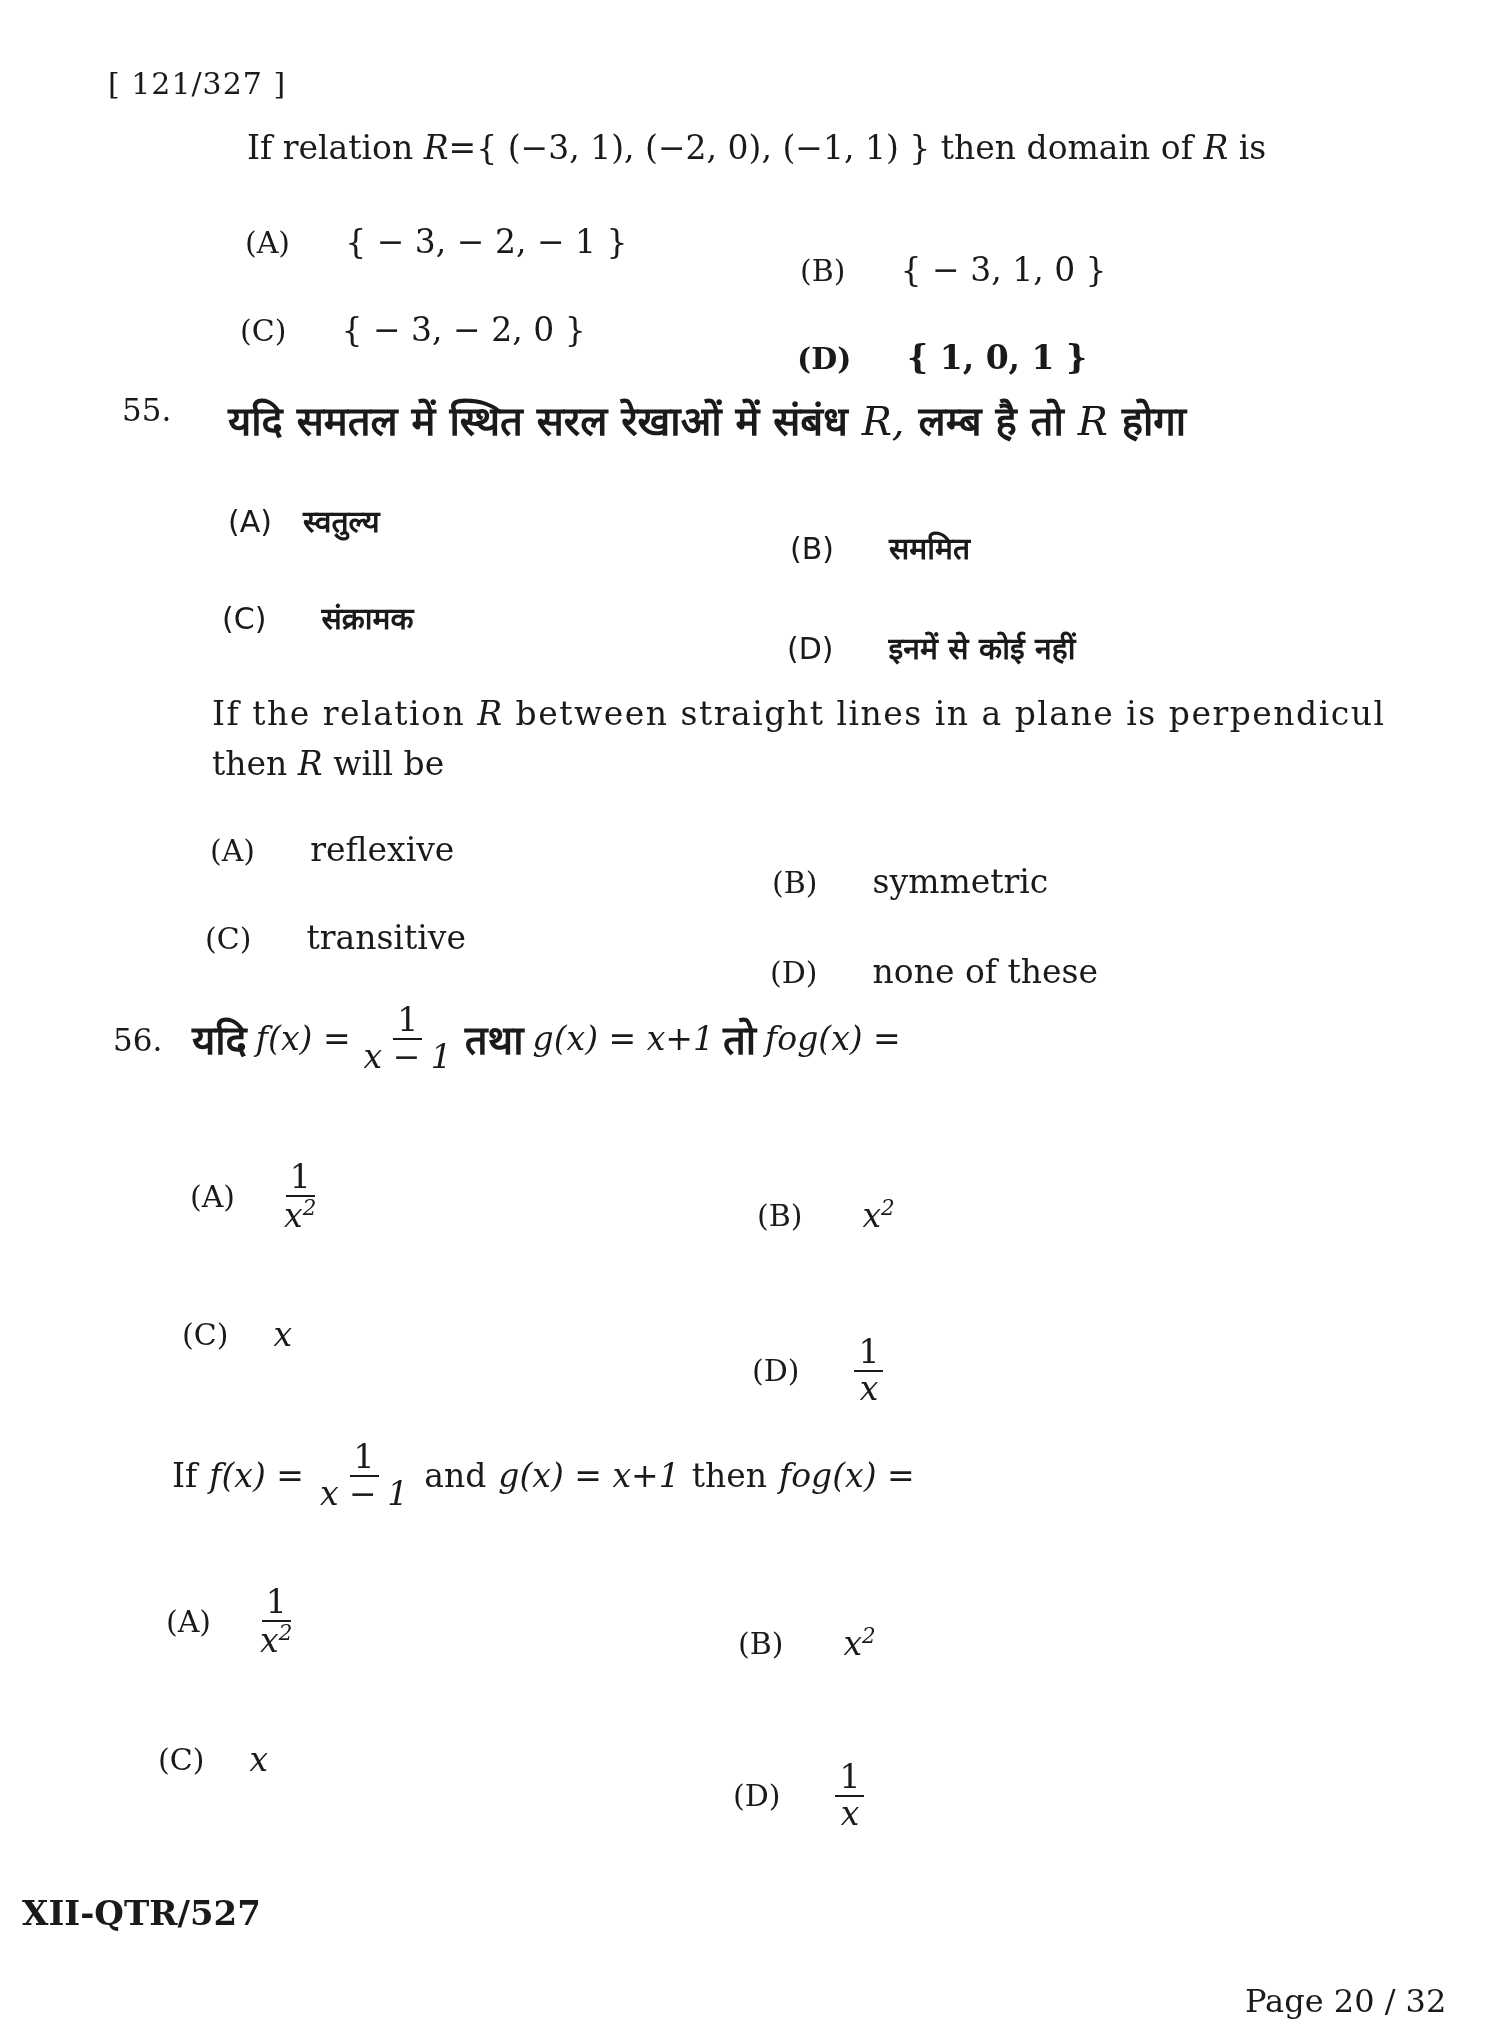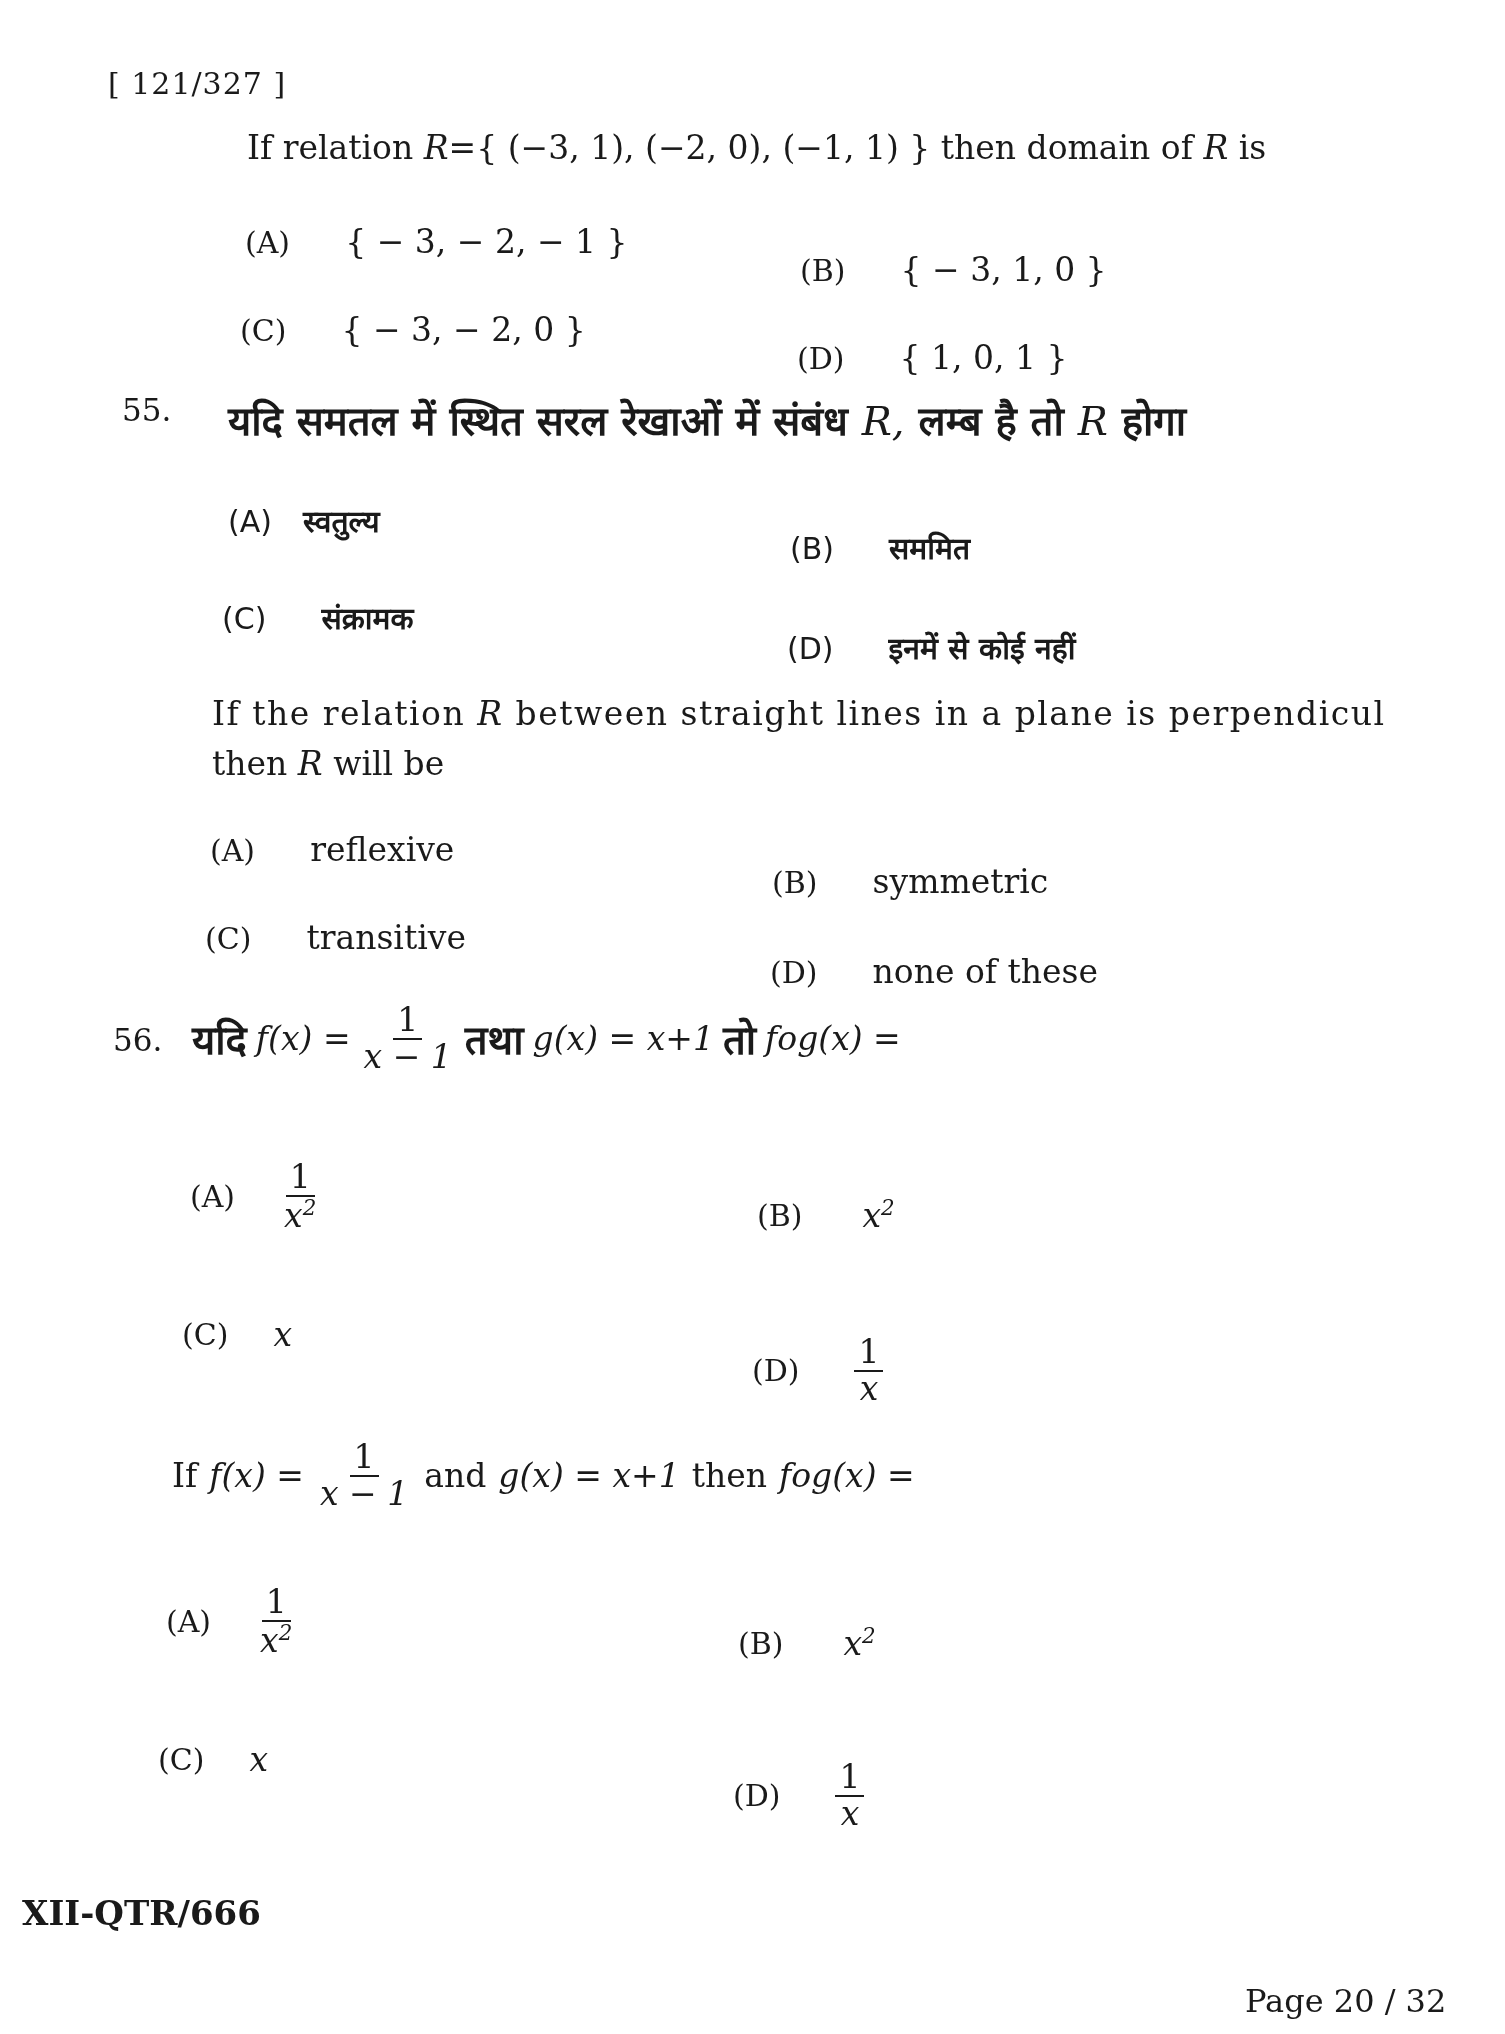--- a/index.html
+++ b/index.html
@@ -41,21 +41,21 @@
   <span class="opt-val" style="margin-left:50px;">{ − 3, − 2, − 1 }</span>
 </div>
 <div class="abs" style="left:800px; top:250px;">
   <span class="opt-letter">(B)</span>
   <span class="opt-val" style="margin-left:50px;">{ − 3, 1, 0 }</span>
 </div>
 <div class="abs" style="left:240px; top:310px;">
   <span class="opt-letter">(C)</span>
   <span class="opt-val" style="margin-left:50px;">{ − 3, − 2, 0 }</span>
 </div>
-<div class="abs" style="left:797px; top:338px;">
+<div class="abs" style="left:797px; top:338px;font-weight:bold;">
   <span class="opt-letter">(D)</span>
   <span class="opt-val" style="margin-left:50px;">{ 1, 0, 1 }</span>
 </div>
 
 <div class="abs qnum" style="left:122px; top:392px;">55.</div>
 <div class="abs hi" style="left:228px; top:392px;">
   <span>यदि समतल में स्थित सरल रेखाओं में संबंध</span>
   <span class="it" style="font-family:'DejaVu Serif',serif;font-weight:normal;">R,</span>
   <span>लम्ब है तो</span>
   <span class="it" style="font-family:'DejaVu Serif',serif;font-weight:normal;">R</span>
@@ -169,14 +169,14 @@
   <span class="opt-val it">x</span>
 </div>
 <div class="abs" style="left:733px; top:1760px; display:flex; align-items:center; gap:55px;">
   <span class="opt-letter">(D)</span>
   <span class="frac opt-val">
     <span class="num">1</span>
     <span class="den">x</span>
   </span>
 </div>
 
-<div class="abs footer-code">XII-QTR/666</div>
+<div class="abs footer-code">XII-QTR/527</div>
 <div class="abs page-no">Page 20 / 32</div>
 
 </body></html>

